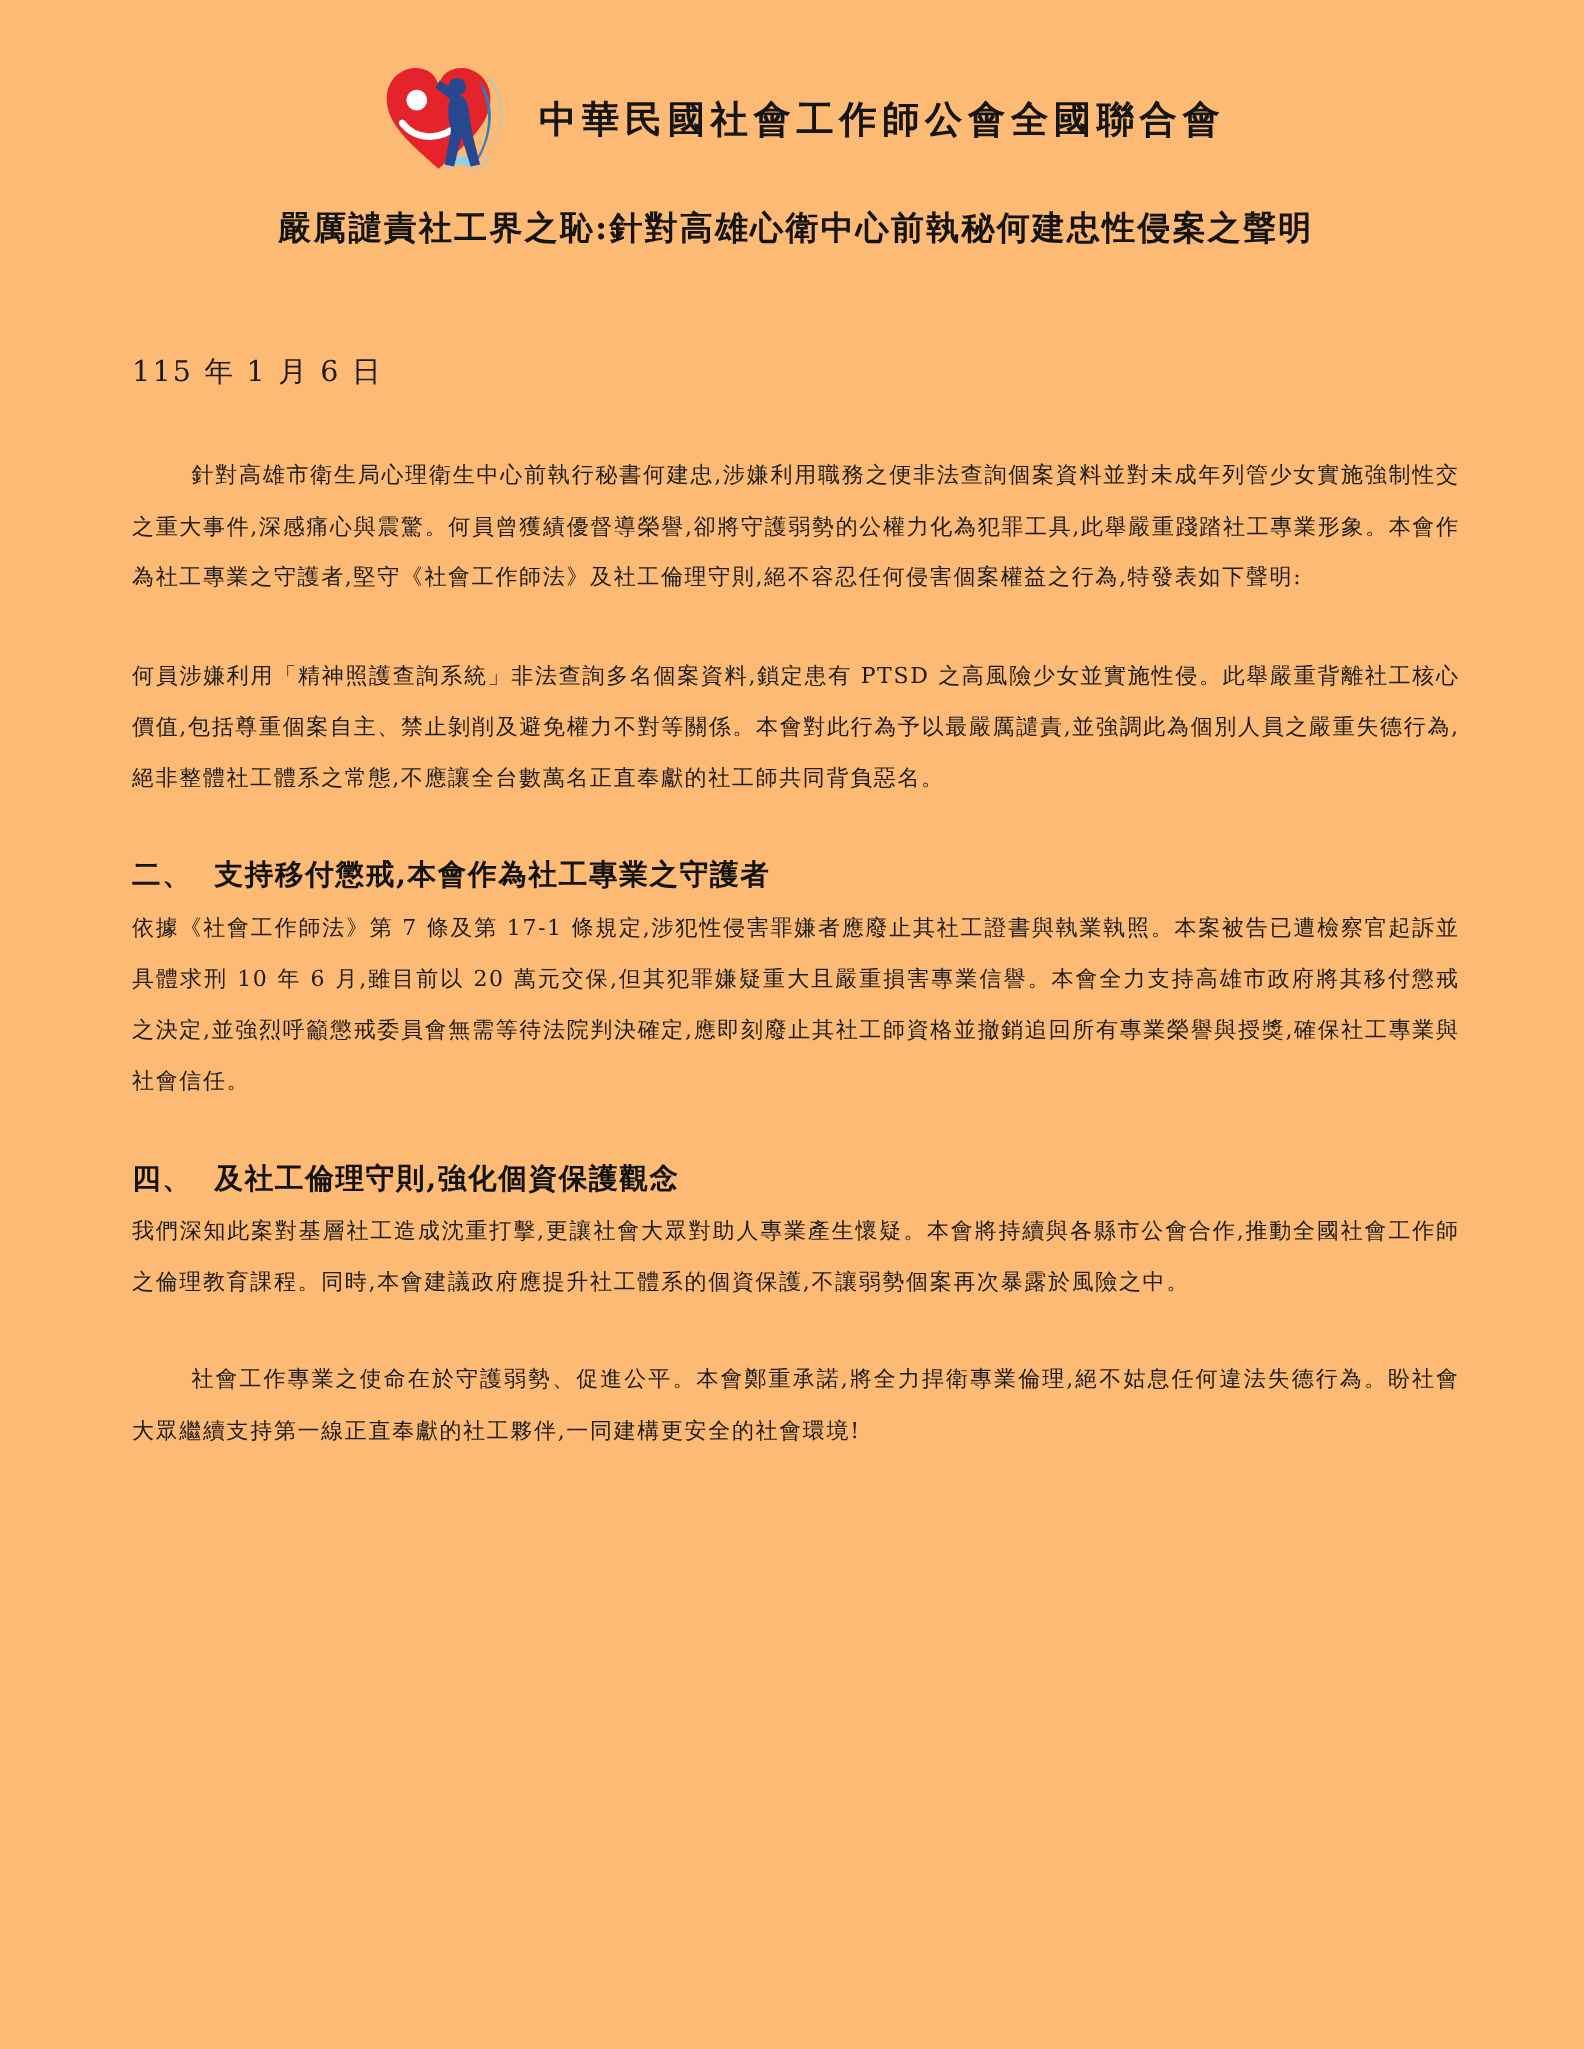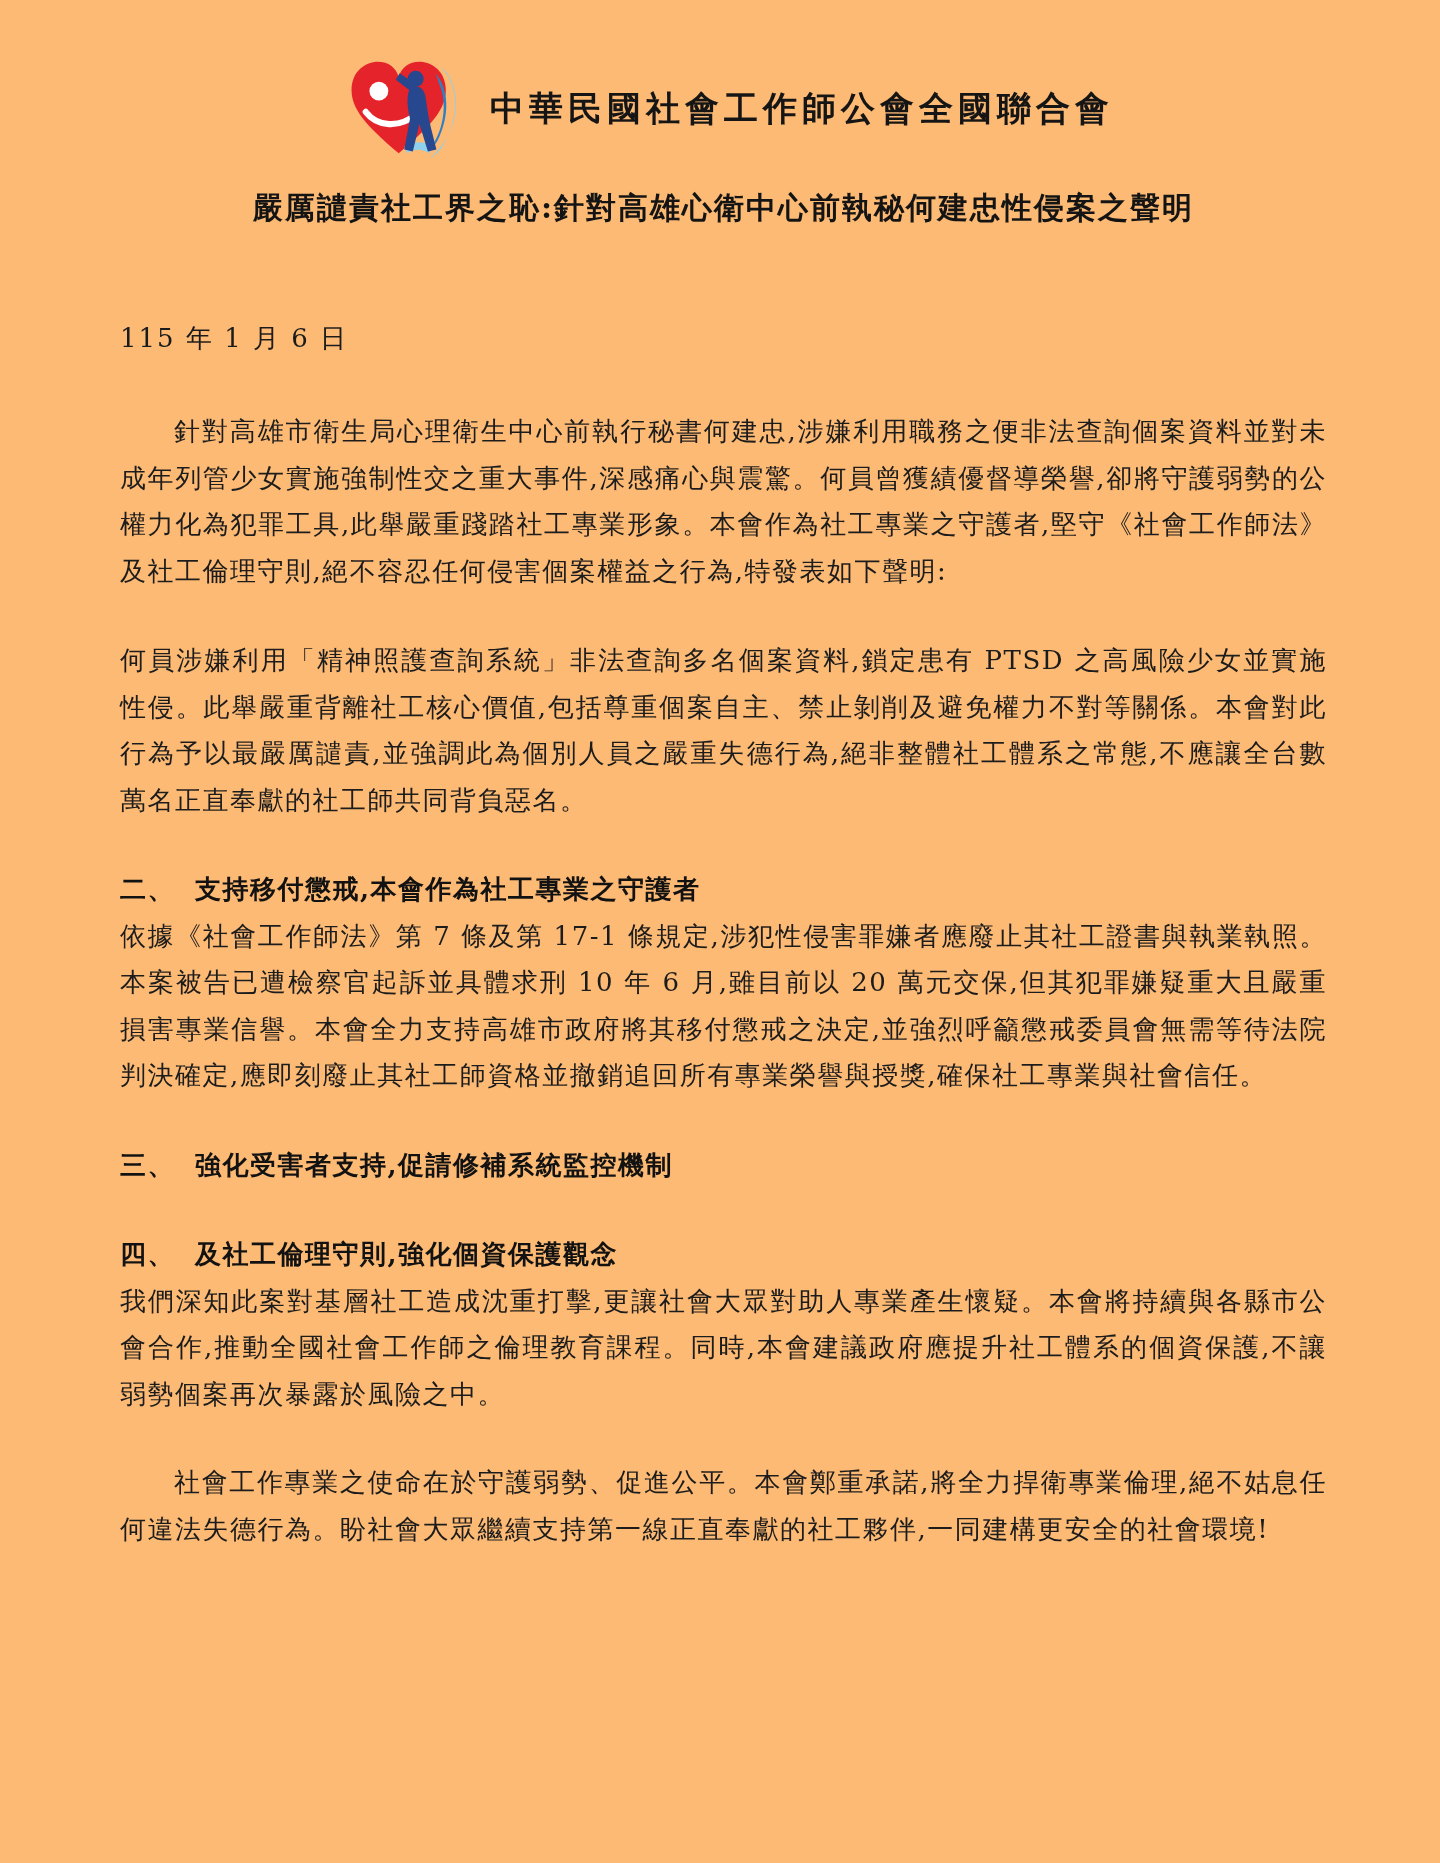--- a/index.html
+++ b/index.html
@@ -53,21 +53,21 @@
     margin-top: 90px;
     text-align: left;
     padding-right: 28px;
     font-size: 26px;
     line-height: 36px;
     letter-spacing: 2px;
   }
   
   .para {
     margin: 0;
-    font-size: 26px;
+    font-size: 20px;
     line-height: 46.5px;
     letter-spacing: 1.5px;
     text-align: justify;
     color: #1c1c1c;
   }
   .indent { text-indent: 54px; }
   .intro { margin-top: 52px; }
   .section { margin-top: 43px; }
   .heading {
     margin: 0;
@@ -123,23 +123,20 @@
     </section>
 
     <section class="section">
       <h2 class="heading">
         <span class="h-num">二、</span><span class="h-text">支持移付懲戒,本會作為社工專業之守護者</span>
       </h2>
       <p class="para">依據《社會工作師法》第 7 條及第 17-1 條規定,涉犯性侵害罪嫌者應廢止其社工證書與執業執照。本案被告已遭檢察官起訴並具體求刑 10 年 6 月,雖目前以 20 萬元交保,但其犯罪嫌疑重大且嚴重損害專業信譽。本會全力支持高雄市政府將其移付懲戒之決定,並強烈呼籲懲戒委員會無需等待法院判決確定,應即刻廢止其社工師資格並撤銷追回所有專業榮譽與授獎,確保社工專業與社會信任。</p>
     </section>
 
     <section class="section">
-      <h2 class="heading">
-        <span class="h-num">三、</span><span class="h-text">強化受害者支持,促請修補系統監控機制</span>
-      </h2>
     </section>
 
     <section class="section">
       <h2 class="heading">
         <span class="h-num">四、</span><span class="h-text">及社工倫理守則,強化個資保護觀念</span>
       </h2>
       <p class="para">我們深知此案對基層社工造成沈重打擊,更讓社會大眾對助人專業產生懷疑。本會將持續與各縣市公會合作,推動全國社會工作師之倫理教育課程。同時,本會建議政府應提升社工體系的個資保護,不讓弱勢個案再次暴露於風險之中。</p>
     </section>
 
     <p class="para indent closing">社會工作專業之使命在於守護弱勢、促進公平。本會鄭重承諾,將全力捍衛專業倫理,絕不姑息任何違法失德行為。盼社會大眾繼續支持第一線正直奉獻的社工夥伴,一同建構更安全的社會環境!</p>

